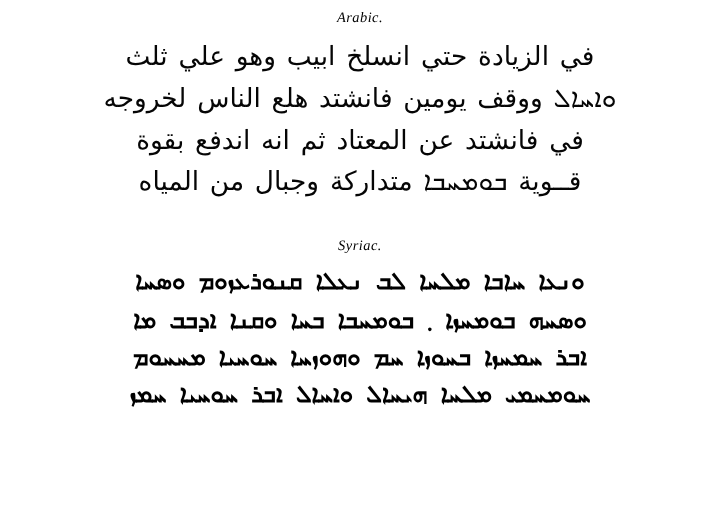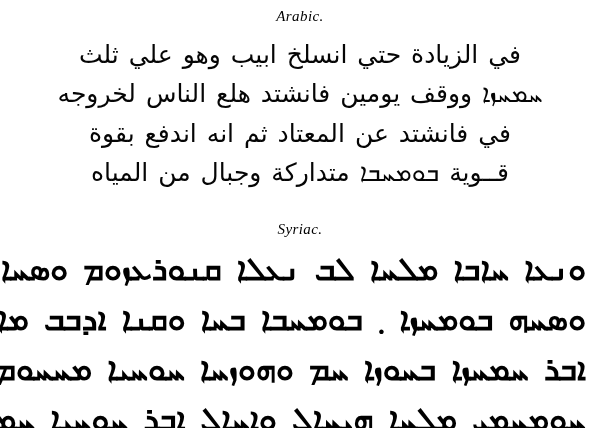--- a/index.html
+++ b/index.html
@@ -18,49 +18,49 @@
     position: relative;
     width: 600px;
     height: 428px;
     box-sizing: border-box;
     padding: 8px 14px 4px 14px;
   }
   .section-heading {
     text-align: center;
     font-family: "Liberation Serif", serif;
     font-style: italic;
-    font-size: 15px;
+    font-size: 12px;
     letter-spacing: 0.4px;
     margin: 0;
     padding: 0;
     line-height: 1.1;
   }
   .arabic-block {
     direction: rtl;
     text-align: center;
     font-family: "DejaVu Sans", sans-serif;
-    font-size: 25px;
+    font-size: 22px;
     line-height: 1.58;
     margin-top: 10px;
     margin-bottom: 0;
     word-spacing: 2px;
     color: #050505;
   }
   .arabic-line {
     white-space: nowrap;
     display: block;
   }
   .syriac-heading {
     margin-top: 28px;
   }
   .syriac-block {
     direction: rtl;
     text-align: center;
     font-family: "DejaVu Sans", sans-serif;
-    font-size: 32px;
+    font-size: 20px;
     line-height: 1.56;
     margin-top: 8px;
     font-weight: bold;
     letter-spacing: 1px;
     word-spacing: 4px;
     color: #000000;
   }
   .syriac-line {
     white-space: nowrap;
     display: block;
@@ -68,21 +68,21 @@
 </style>
 </head>
 <body>
 
 <div class="page">
 
   <div class="section arabic-section">
     <div class="section-heading">Arabic.</div>
     <div class="arabic-block">
       <span class="arabic-line">في الزيادة حتي انسلخ ابيب وهو علي ثلث</span>
-      <span class="arabic-line">ܚܡܚܙܐ ووقف يومين فانشتد هلع الناس لخروجه</span>
+      <span class="arabic-line">ܘܐܚܐܠ ووقف يومين فانشتد هلع الناس لخروجه</span>
       <span class="arabic-line">في فانشتد عن المعتاد ثم انه اندفع بقوة</span>
       <span class="arabic-line">قــوية ܒܘܡܚܒܐ متداركة وجبال من المياه</span>
     </div>
   </div>
 
   <div class="section syriac-section">
     <div class="section-heading syriac-heading">Syriac.</div>
     <div class="syriac-block">
       <span class="syriac-line">ܘܢܥܐ ܚܐܒܐ ܡܠܚܐ ܠܒ ܢܥܠܐ ܩܢܘܪܥܙܘܡ ܘܣܚܐ</span>
       <span class="syriac-line">ܘܣܚܗ ܒܘܡܚܙܐ ܂ ܒܘܡܚܒܐ ܒܚܐ ܘܩܢܐ ܐܕܒܒ ܡܐ</span>

